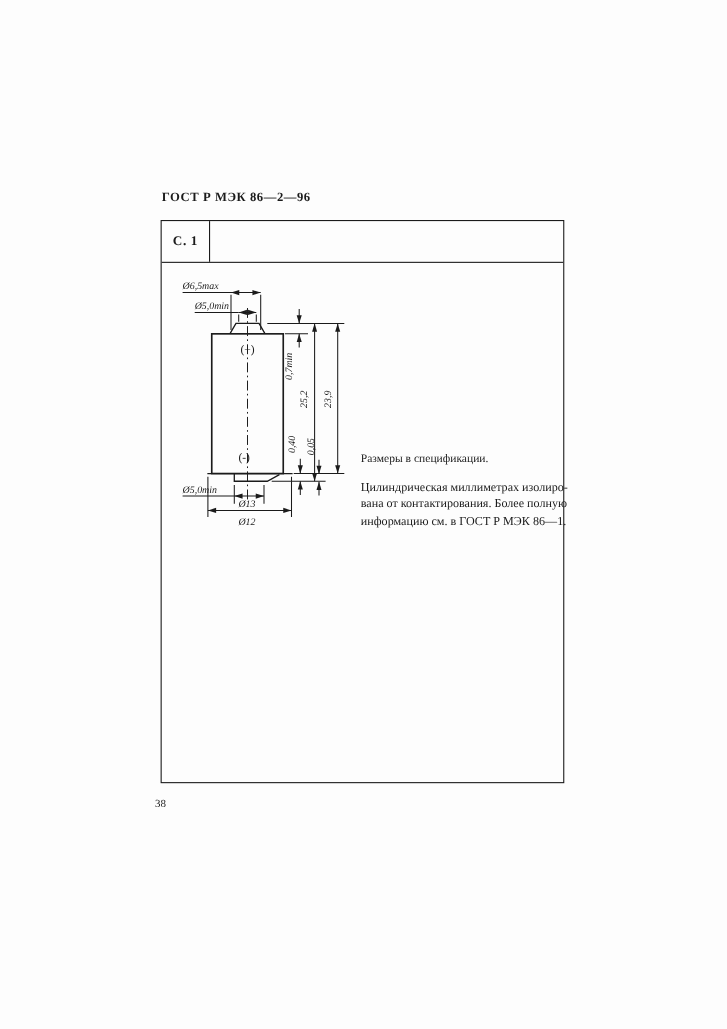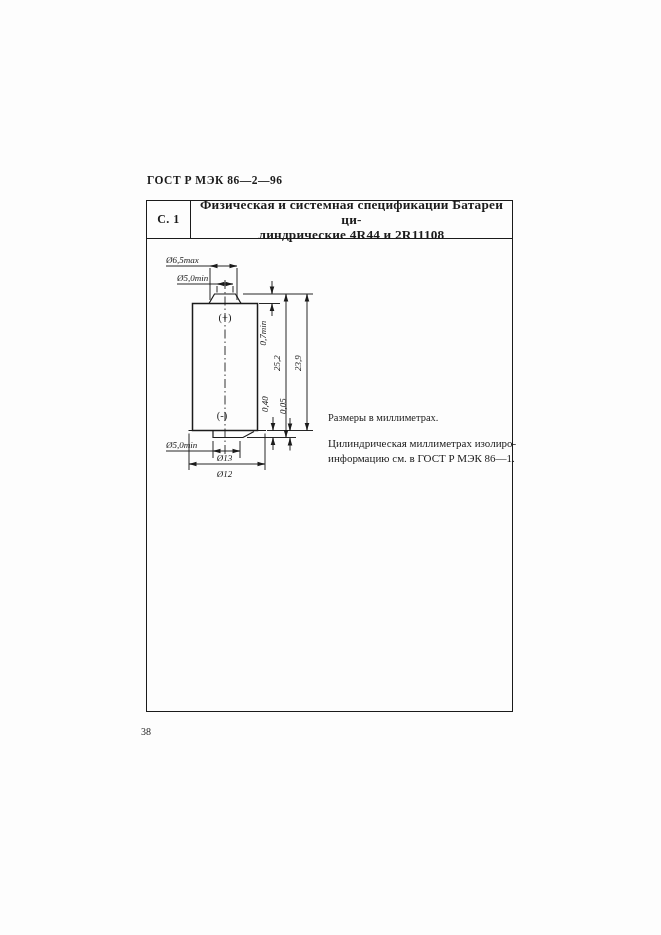--- a/index.html
+++ b/index.html
@@ -59,24 +59,20 @@
 </head>
 <body>
 
 <div class="page">
 
   <div class="gost-ref">ГОСТ Р МЭК 86—2—96</div>
 
   <div class="spec-box">
     <div class="spec-header">
       <div class="sheet-cell">С. 1</div>
-      <div class="title-cell">
-        <div>Физическая и системная спецификации Батареи ци-</div>
-        <div>линдрические 4R44 и 2R11108</div>
-      </div>
     </div>
   </div>
 
   <svg class="drawing-svg" width="367" height="270" viewBox="146 238 367 270">
     <defs>
       <marker id="ah" viewBox="-8.5 -2.8 9.5 5.6" refX="0" refY="0" markerWidth="9.5" markerHeight="5.6" orient="auto-start-reverse" markerUnits="userSpaceOnUse">
         <path d="M0,0 L-7.5,2.3 L-7.5,-2.3 Z" fill="#1b1b1b"></path>
       </marker>
     </defs>
 
@@ -149,22 +145,23 @@
 
     <g>
       <line class="dim" x1="189" y1="433.5" x2="189" y2="470"></line>
       <line class="dim" x1="265" y1="433.5" x2="265" y2="470"></line>
       <line class="dim" x1="189" y1="464" x2="265" y2="464" marker-start="url(#ah)" marker-end="url(#ah)"></line>
       <text class="dimtext" text-anchor="middle" x="224.5" y="460.5">Ø13</text>
       <text class="dimtext" text-anchor="middle" x="224.5" y="477">Ø12</text>
     </g>
   </svg>
 
-  <div class="units-note">Размеры в миллиметрах.</div>
+  <div class="units-note">Размеры в спецификации.</div>
 
   <div class="insulation-note">
     <div>Цилиндрическая миллиметрах изолиро-</div>
+    <div>вана от контактирования. Более полную</div>
     <div>информацию см. в ГОСТ Р МЭК 86—1.</div>
   </div>
 
   <div class="page-number">38</div>
 
 </div>
 
 </body></html>

